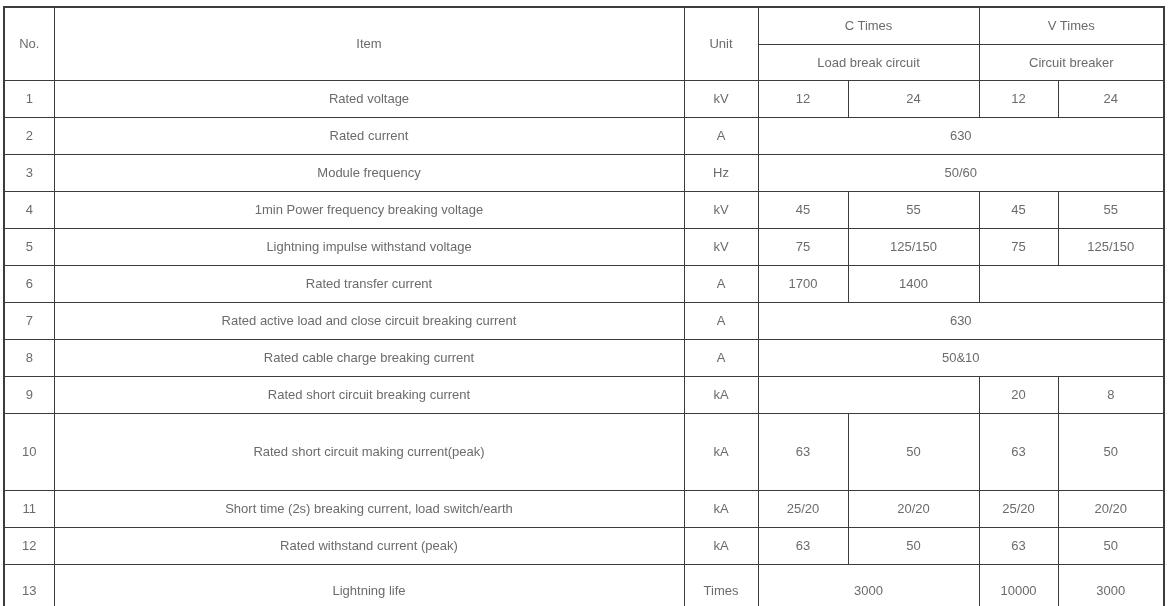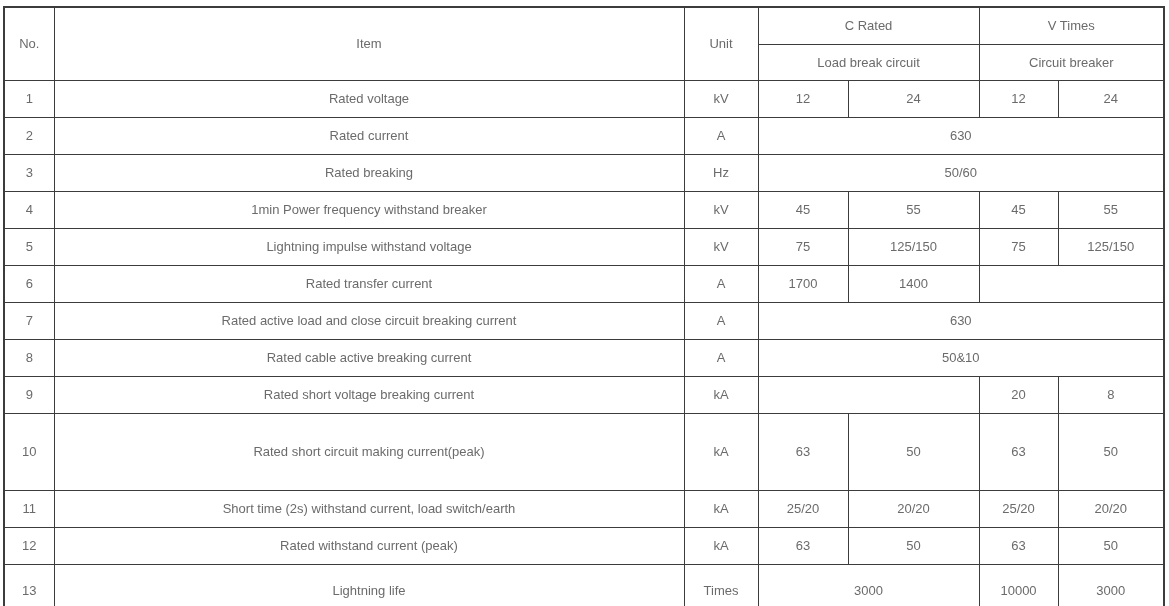--- a/index.html
+++ b/index.html
@@ -54,21 +54,21 @@
       <col style="width:90px">
       <col style="width:131px">
       <col style="width:79px">
       <col style="width:106px">
     </colgroup>
     <thead>
       <tr class="h1">
         <th rowspan="2">No.</th>
         <th rowspan="2">Item</th>
         <th rowspan="2">Unit</th>
-        <th colspan="2">C Rated</th>
+        <th colspan="2">C Times</th>
         <th colspan="2">V Times</th>
       </tr>
       <tr class="h2">
         <th colspan="2">Load break circuit</th>
         <th colspan="2">Circuit breaker</th>
       </tr>
     </thead>
     <tbody>
         <tr>
           <td>1</td>
@@ -80,27 +80,27 @@
           <td>24</td>
         </tr>
         <tr>
           <td>2</td>
           <td>Rated current</td>
           <td>A</td>
           <td colspan="4">630</td>
         </tr>
         <tr>
           <td>3</td>
-          <td>Rated breaking</td>
+          <td>Module frequency</td>
           <td>Hz</td>
           <td colspan="4">50/60</td>
         </tr>
         <tr>
           <td>4</td>
-          <td>1min Power frequency withstand breaker</td>
+          <td>1min Power frequency breaking voltage</td>
           <td>kV</td>
           <td>45</td>
           <td>55</td>
           <td>45</td>
           <td>55</td>
         </tr>
         <tr>
           <td>5</td>
           <td>Lightning impulse withstand voltage</td>
           <td>kV</td>
@@ -118,44 +118,44 @@
           <td colspan="2"></td>
         </tr>
         <tr>
           <td>7</td>
           <td>Rated active load and close circuit breaking current</td>
           <td>A</td>
           <td colspan="4">630</td>
         </tr>
         <tr>
           <td>8</td>
-          <td>Rated cable active breaking current</td>
+          <td>Rated cable charge breaking current</td>
           <td>A</td>
           <td colspan="4">50&amp;10</td>
         </tr>
         <tr>
           <td>9</td>
-          <td>Rated short voltage breaking current</td>
+          <td>Rated short circuit breaking current</td>
           <td>kA</td>
           <td colspan="2"></td>
           <td>20</td>
           <td>8</td>
         </tr>
         <tr class="tall">
           <td>10</td>
           <td>Rated short circuit making current(peak)</td>
           <td>kA</td>
           <td>63</td>
           <td>50</td>
           <td class="vtop">63</td>
           <td>50</td>
         </tr>
         <tr>
           <td>11</td>
-          <td>Short time (2s) withstand current, load switch/earth</td>
+          <td>Short time (2s) breaking current, load switch/earth</td>
           <td>kA</td>
           <td>25/20</td>
           <td>20/20</td>
           <td>25/20</td>
           <td>20/20</td>
         </tr>
         <tr>
           <td>12</td>
           <td>Rated withstand current (peak)</td>
           <td>kA</td>

